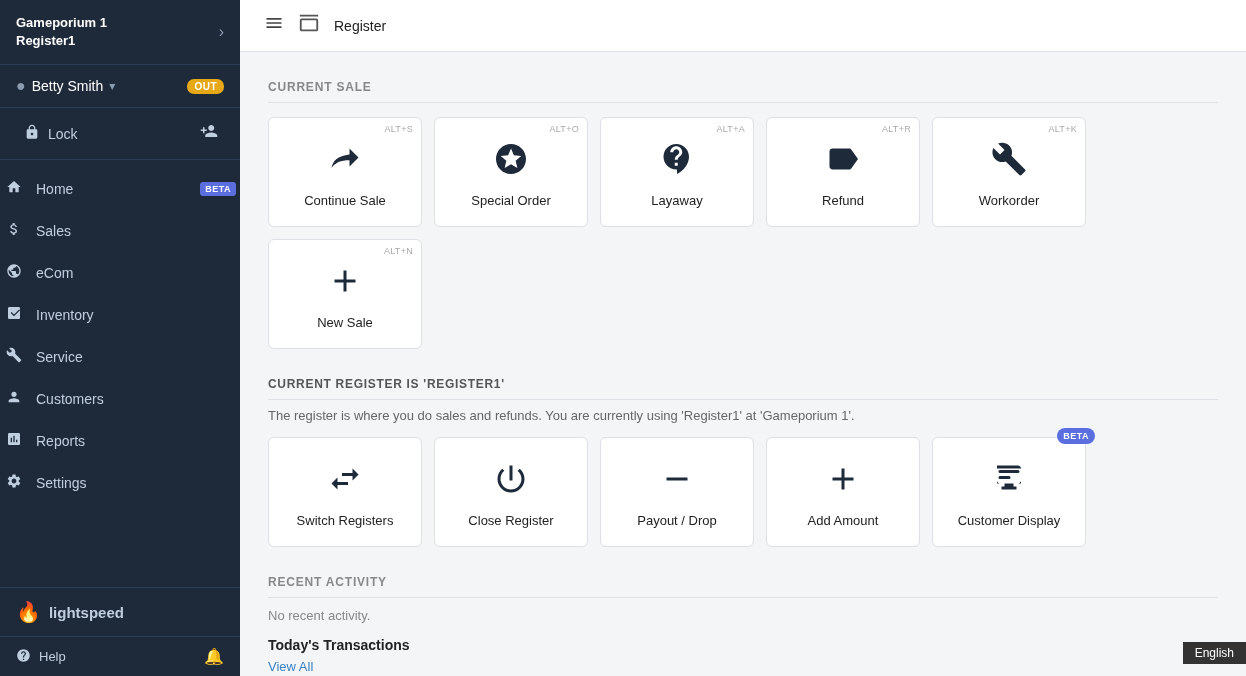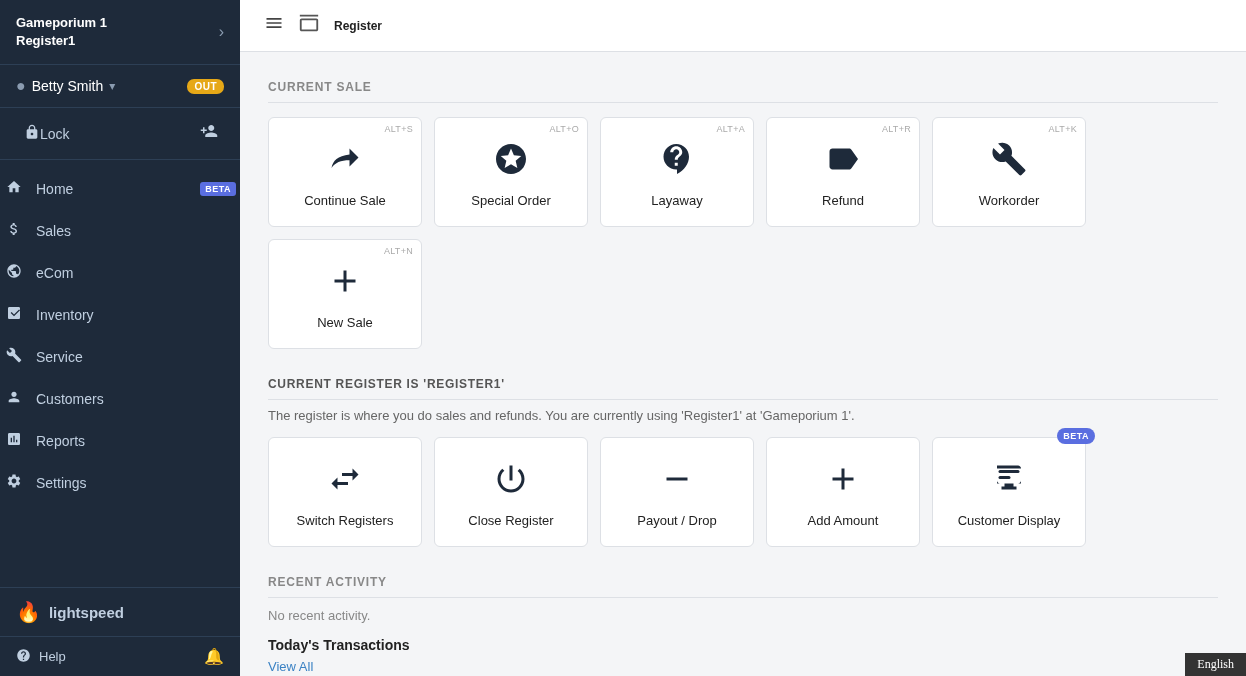--- a/index.html
+++ b/index.html
@@ -47,21 +47,21 @@
     }
 
     #sidebar-lock-row {
       padding: 8px 16px;
       border-bottom: 1px solid #2d3f55;
       display: flex;
       align-items: center;
       justify-content: space-between;
     }
     .lock-btn {
-      display: flex; align-items: center; gap: 0;
+      display: flex; align-items: center; gap: 8px;
       color: #c0cfe0; font-size: 14px; cursor: pointer;
       padding: 6px 8px; border-radius: 4px;
     }
     .lock-icon-btn {
       color: #c0cfe0; font-size: 18px; cursor: pointer;
       padding: 6px; border-radius: 4px;
     }
 
     #sidebar-nav { flex: 1; padding: 8px 0; overflow-y: auto; }
     .nav-item {
@@ -107,21 +107,21 @@
       border-bottom: 1px solid #dde0e5;
       padding: 0 24px;
       height: 52px;
       display: flex;
       align-items: center;
       gap: 14px;
       flex-shrink: 0;
     }
     #topbar-menu-icon { color: #444; font-size: 18px; cursor: pointer; }
     #topbar-register-icon { color: #555; font-size: 20px; }
-    #topbar-title { font-size: 12px; font-weight: 700; color: #222; }
+    #topbar-title { font-size: 14px; font-weight: 400; color: #222; }
 
     #content { padding: 28px 28px; flex: 1; }
 
     .section-header {
       font-size: 12px; font-weight: 600; color: #888; letter-spacing: 0.8px;
       text-transform: uppercase; margin-bottom: 14px;
       padding-bottom: 8px; border-bottom: 1px solid #dde0e5;
     }
 
     .cards-row {
@@ -159,23 +159,23 @@
       padding: 3px 6px; border-radius: 10px; letter-spacing: 0.5px;
     }
 
     .recent-section { margin-top: 8px; }
     .recent-title { font-size: 12px; font-weight: 600; color: #888; letter-spacing: 0.8px; text-transform: uppercase; margin-bottom: 10px; padding-bottom: 8px; border-bottom: 1px solid #dde0e5; }
     .no-activity { font-size: 13px; color: #888; margin-bottom: 14px; }
     .todays-transactions { font-size: 14px; font-weight: 600; color: #222; margin-bottom: 4px; }
     .view-all { font-size: 13px; color: #3b82c4; cursor: pointer; text-decoration: none; }
 
     #english-btn {
-      position: fixed; bottom: 0; right: 0;
+      position: fixed; bottom: 12px; right: 0;
       background: #333; color: #fff; font-size: 12px;
-      padding: 4px 12px; cursor: pointer; font-family: Liberation Serif, serif;
+      padding: 4px 12px; cursor: pointer;
     }
   </style>
 </head>
 <body>
 
 <div id="sidebar">
 
   <div id="sidebar-header">
     <div id="sidebar-header-title">
       <div>Gameporium 1</div>

